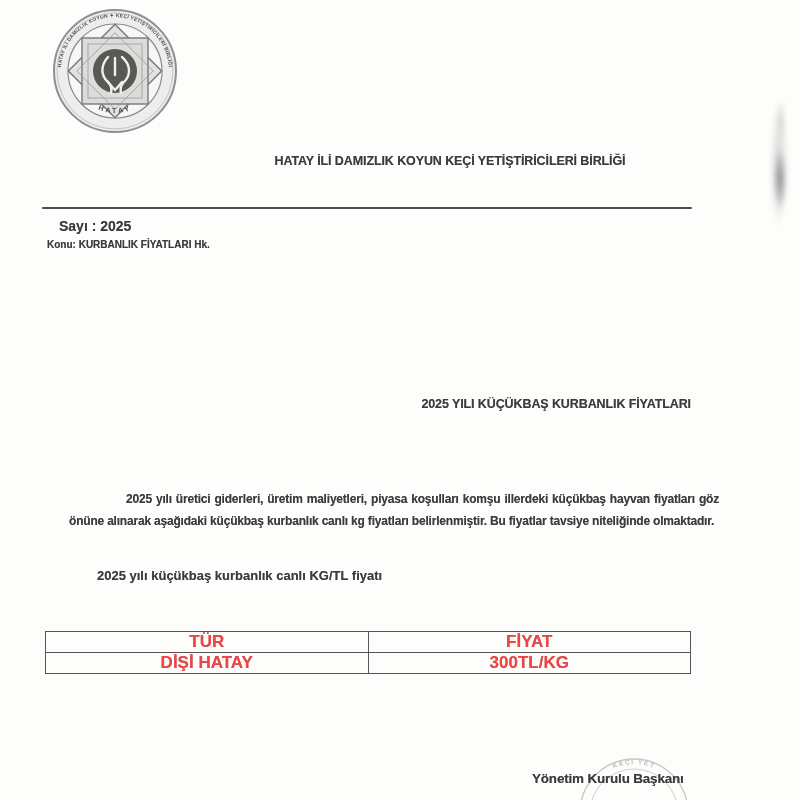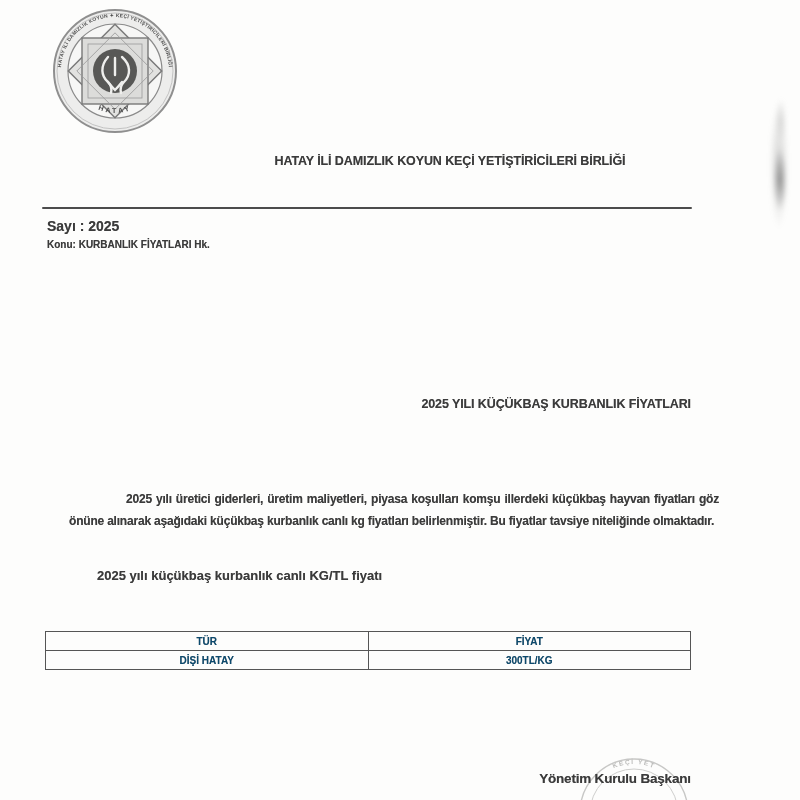--- a/index.html
+++ b/index.html
@@ -18,48 +18,48 @@
   .seal { position:absolute; left:52px; top:8px; }
 
   .title {
     position:absolute; left:90px; top:154px; width:720px;
     text-align:center; font-size:12.5px; letter-spacing:-0.1px;
   }
   .rule {
     position:absolute; left:42px; top:207px; width:650px; height:2px;
     background:#4c4c4c; border-radius:1px;
   }
-  .sayi { position:absolute; left:47px; top:218px; font-size:14px; }
+  .sayi { position:absolute; left:59px; top:218px; font-size:14px; }
   .konu { position:absolute; left:47px; top:239px; font-size:10px; }
 
   .heading {
     position:absolute; left:45px; top:397px; width:646px;
     text-align:right; font-size:12.5px; letter-spacing:-0.1px;
   }
   .para {
     position:absolute; left:45px; top:488px; width:650px;
     font-size:12px; line-height:22px; text-align:justify;
     text-indent:57px; letter-spacing:-0.2px;margin-left:24px;
   }
   .priceline { position:absolute; left:97px; top:568px; font-size:13px; }
 
   .price-table {
     position:absolute; left:45px; top:631px; width:646px;
     border-collapse:collapse; table-layout:fixed;
   }
   .price-table th, .price-table td {
     border:1.6px solid #555; height:18px; padding:0;
     text-align:center; vertical-align:middle;
-    font-size:10px; font-weight:700; color:#0c4a6e;
+    font-size:17px; font-weight:700; color:#ef4444;
     text-shadow:0 0 .4px rgba(60,60,60,.5);
   }
 
   .signature {
     position:absolute; left:532px; top:771px; width:166px;
-    text-align:center; font-size:13.5px; letter-spacing:-0.2px;
+    text-align:left; font-size:13.5px; letter-spacing:-0.2px;
   }
   .stamp { position:absolute; left:568px; top:752px; opacity:.75; }
 
   .smudge {
     position:absolute; left:760px; top:65px; width:34px; height:200px;
     pointer-events:none;
     background:
       radial-gradient(ellipse 10px 45px at 20px 115px, rgba(80,80,80,.55), rgba(80,80,80,0) 70%),
       radial-gradient(ellipse 13px 85px at 19px 100px, rgba(110,110,110,.30), rgba(110,110,110,0) 75%),
       radial-gradient(ellipse 8px 30px at 21px 55px, rgba(130,130,130,.22), rgba(130,130,130,0) 75%);

